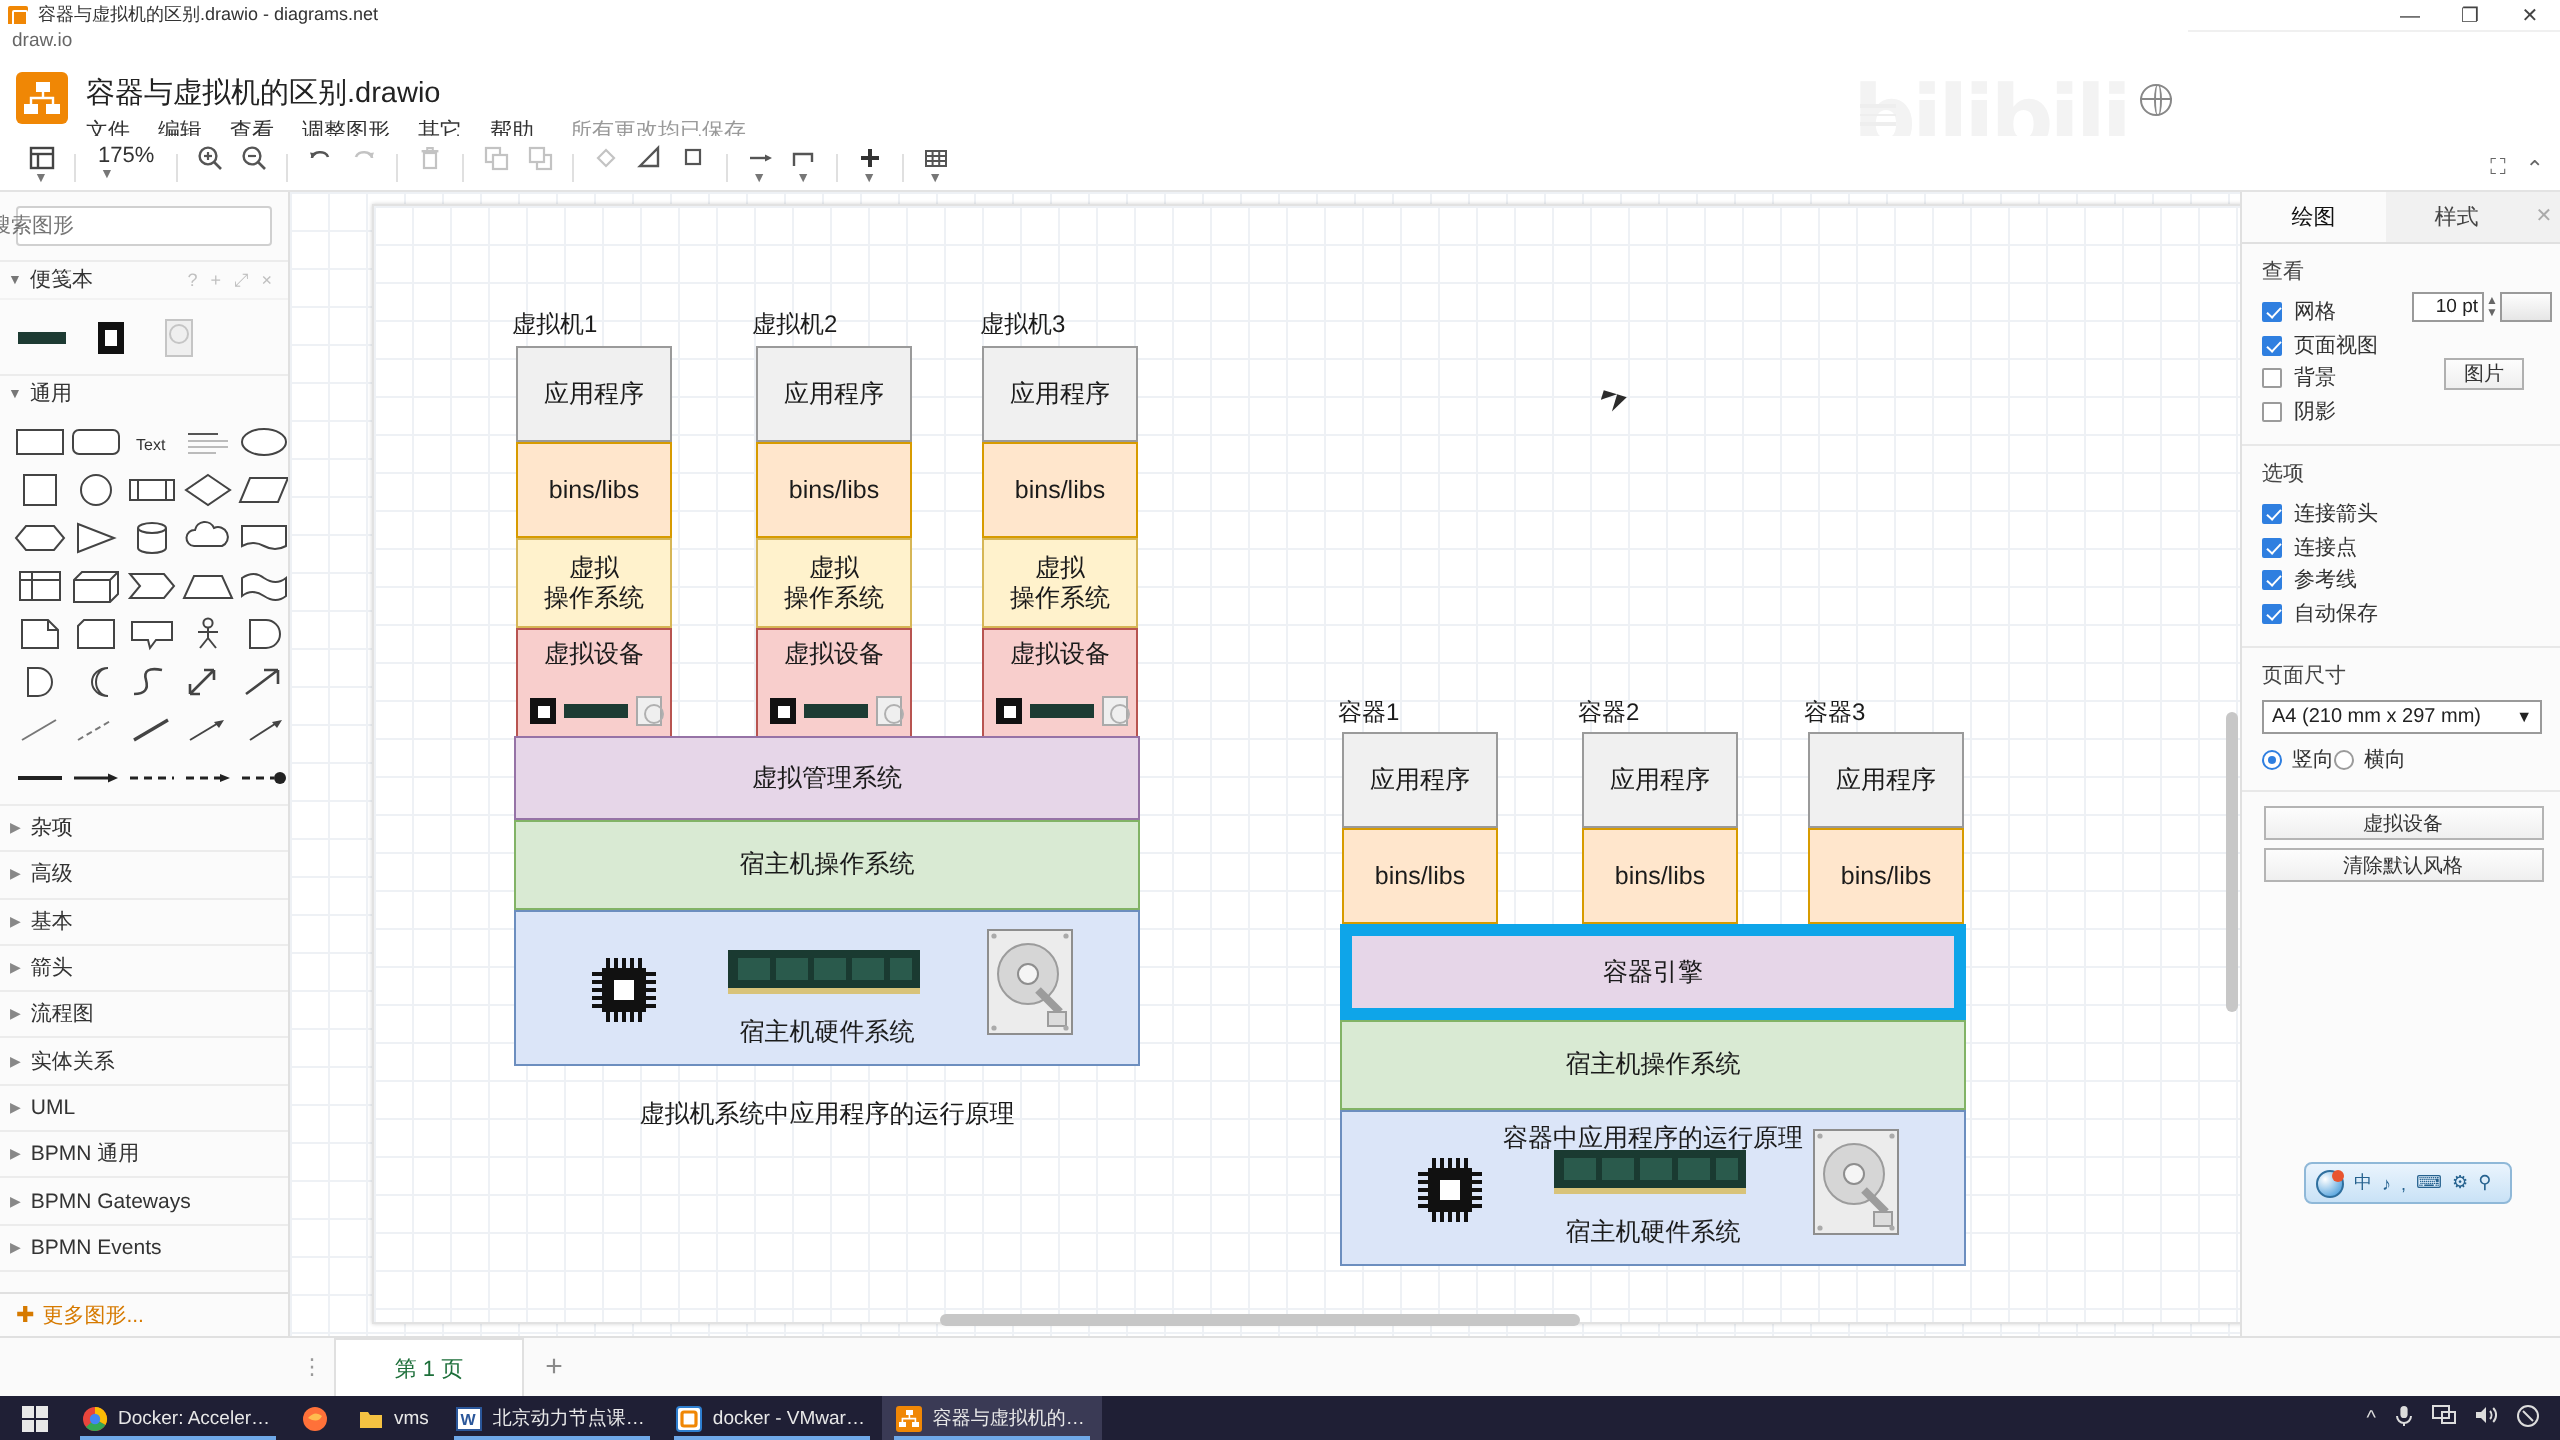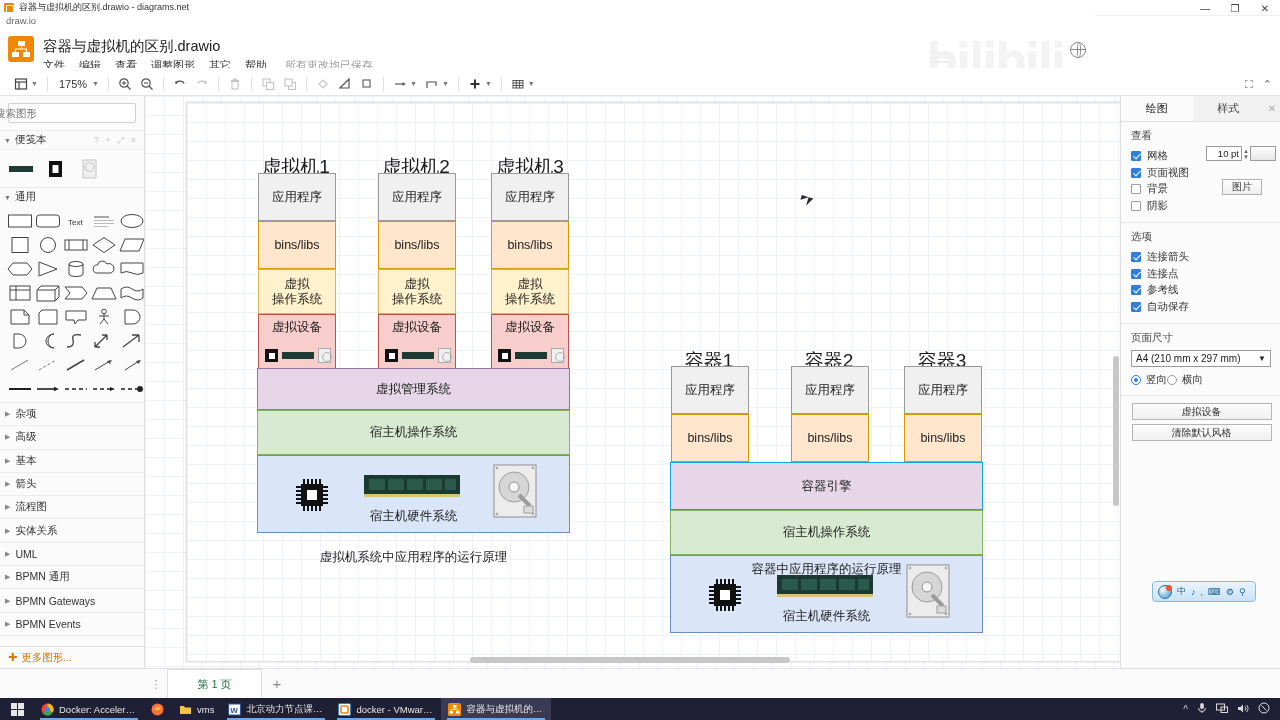--- a/index.html
+++ b/index.html
@@ -64,21 +64,21 @@
   }
   .globe::before{content:"";position:absolute;left:6px;top:-1px;width:2px;height:16px;border-left:1.3px solid #888;border-right:1.3px solid #888;border-radius:50%;}
   .globe::after{content:"";position:absolute;left:-1px;top:6px;width:16px;height:2px;border-top:1.3px solid #888;}
 
   
   .toolbar {
     position: absolute; top: 72px; left: 0; width: 1280px; height: 24px;
     background: #fff; border-bottom: 1px solid #e3e3e3;
     display: flex; align-items: center; padding-left: 10px;
   }
-  .tb-item { display:flex; align-items:center; height:24px; padding:0 4px; color:#555; font-size:11px; }
+  .tb-item { display:flex; align-items:flex-start; height:24px; padding:0 4px; color:#555; font-size:11px;flex-direction:column; }
   .tb-item.dim { opacity: .35; }
   .tb-sep { width:1px; height:14px; background:#e0e0e0; margin:0 5px; }
   .caret { font-size: 7px; margin-left: 3px; color:#777; }
   .zoomlabel { font-size: 11px; color: #333; padding: 0 2px; }
   .tb-ico { width:14px; height:14px; position:relative; }
   .fullscreen-icons{ position:absolute; right:8px; top:0; height:24px; display:flex; align-items:center; gap:10px; color:#666; font-size:11px;}
 
   
   .leftpanel {
     position: absolute; top: 96px; left: 0; width: 145px; height: 572px;
@@ -148,21 +148,21 @@
     border-left: 7px solid #2b2b2b; border-bottom: 5px solid transparent;
     border-top: 0 solid transparent; transform: rotate(17deg);
   }
   .cursor::after{content:"";position:absolute;left:0;top:0;width:0;height:0;
     border-left:5px solid #2b2b2b;border-bottom:9px solid transparent;}
   .box {
     position:absolute; display:flex; align-items:center; justify-content:center;
     text-align:center; line-height:1.18; font-size:12.5px; color:#1b1b1b;
   }
   .cap { position:absolute; text-align:center; font-size:12.5px; color:#1b1b1b; }
-  .vmtitle { position:absolute; text-align:center; font-size:19px; color:#1b1b1b; }
+  .vmtitle { position:absolute; text-align:left; font-size:12px; color:#1b1b1b; }
 
   .hw-strip { position:absolute; display:flex; align-items:center; }
   .chip { width:38px; height:38px; position:relative; }
 
   
   .minidev { position:absolute; display:flex; align-items:center; gap:4px; }
   .mchip { width:13px; height:13px; background:#111; position:relative; }
   .mchip::after{content:"";position:absolute;left:3.5px;top:3.5px;width:6px;height:6px;background:#fff;}
   .mram { width:32px; height:7px; background:#1d3b33; }
   .mhdd { width:13px; height:15px; border:1px solid #aaa; background:#efefef; position:relative;}
@@ -802,21 +802,21 @@
 
       <div class="box" style="left:484px; top:263px; width:78px; height:48px; background:#f0f0f0; border:1px solid #9a9a9a;">应用程序</div>
       <div class="box" style="left:484px; top:311px; width:78px; height:48px; background:#ffe6cc; border:1px solid #d79b00;">bins/libs</div>
 
       <div class="box" style="left:604px; top:263px; width:78px; height:48px; background:#f0f0f0; border:1px solid #9a9a9a;">应用程序</div>
       <div class="box" style="left:604px; top:311px; width:78px; height:48px; background:#ffe6cc; border:1px solid #d79b00;">bins/libs</div>
 
       <div class="box" style="left:717px; top:263px; width:78px; height:48px; background:#f0f0f0; border:1px solid #9a9a9a;">应用程序</div>
       <div class="box" style="left:717px; top:311px; width:78px; height:48px; background:#ffe6cc; border:1px solid #d79b00;">bins/libs</div>
 
-      <div class="box" style="left:483px; top:359px; width:313px; height:48px; background:#e6d6e8; border:1px solid #0ea5e9;">容器引擎</div>
+      <div class="box" style="left:483px; top:359px; width:313px; height:48px; background:#e6d6e8; border:6px solid #0ea5e9;">容器引擎</div>
       <div class="box" style="left:483px; top:407px; width:313px; height:45px; background:#d9ead3; border:1px solid #82b366;">宿主机操作系统</div>
       <div style="position:absolute; left:483px; top:452px; width:313px; height:78px; background:#dbe5f8; border:1px solid #6c8ebf;">
         <div class="hw-strip" style="left:0; top:0; width:313px; height:78px; justify-content:space-around; padding:0 18px;">
           <span class="chip">
             <svg width="38" height="38" viewBox="0 0 38 38">
               <rect x="8" y="8" width="22" height="22" fill="#111"></rect>
               <rect x="14" y="14" width="10" height="10" fill="#fff"></rect>
               <g fill="#111">
                 <rect x="10" y="3" width="2" height="5"></rect>
                   <rect x="14" y="3" width="2" height="5"></rect>

